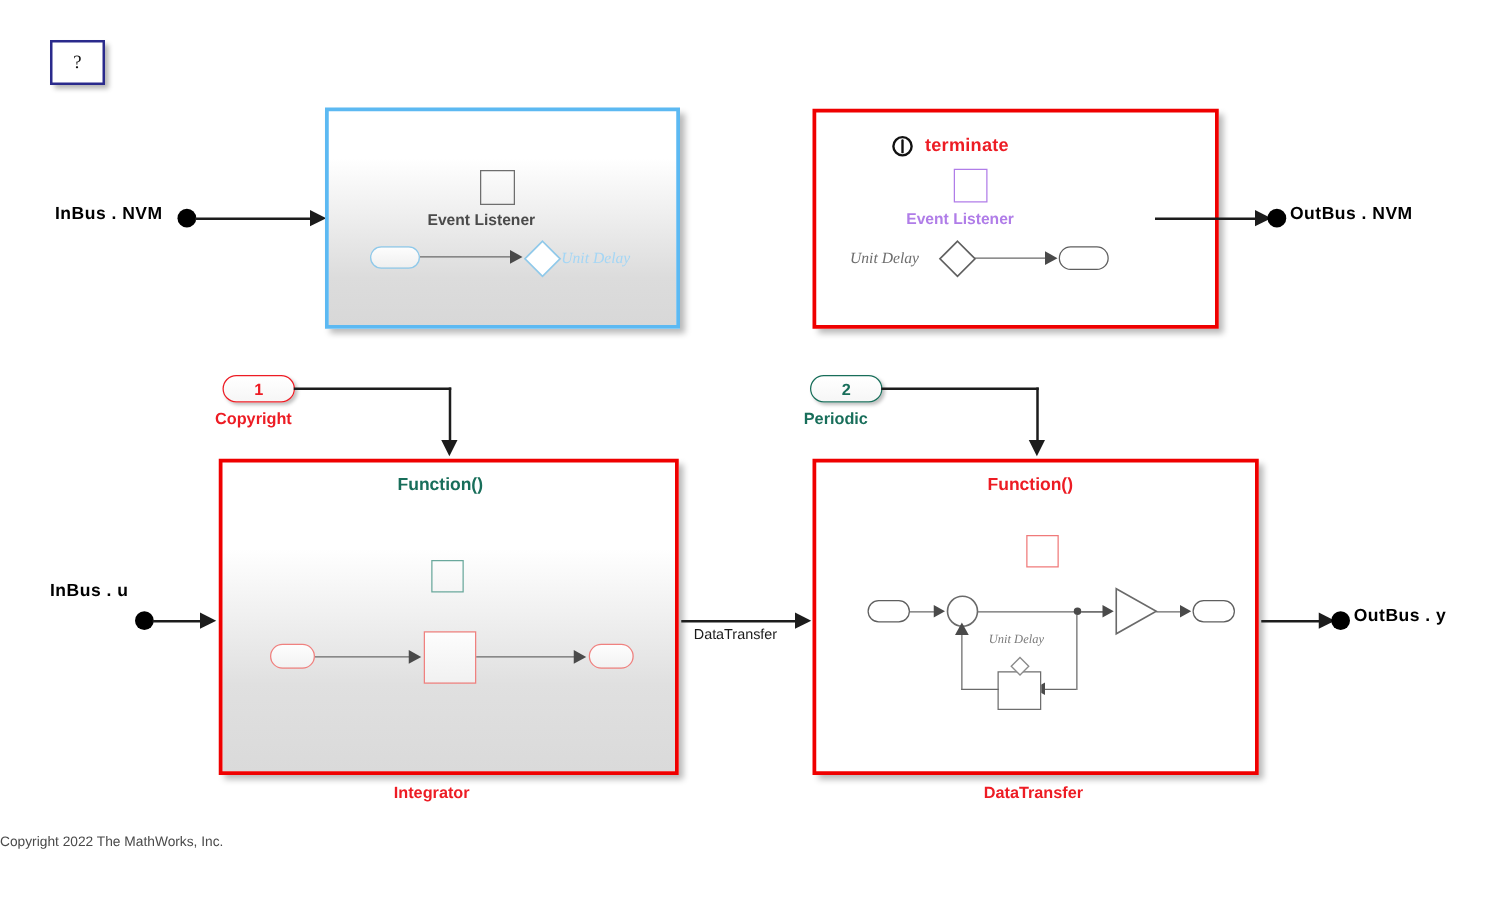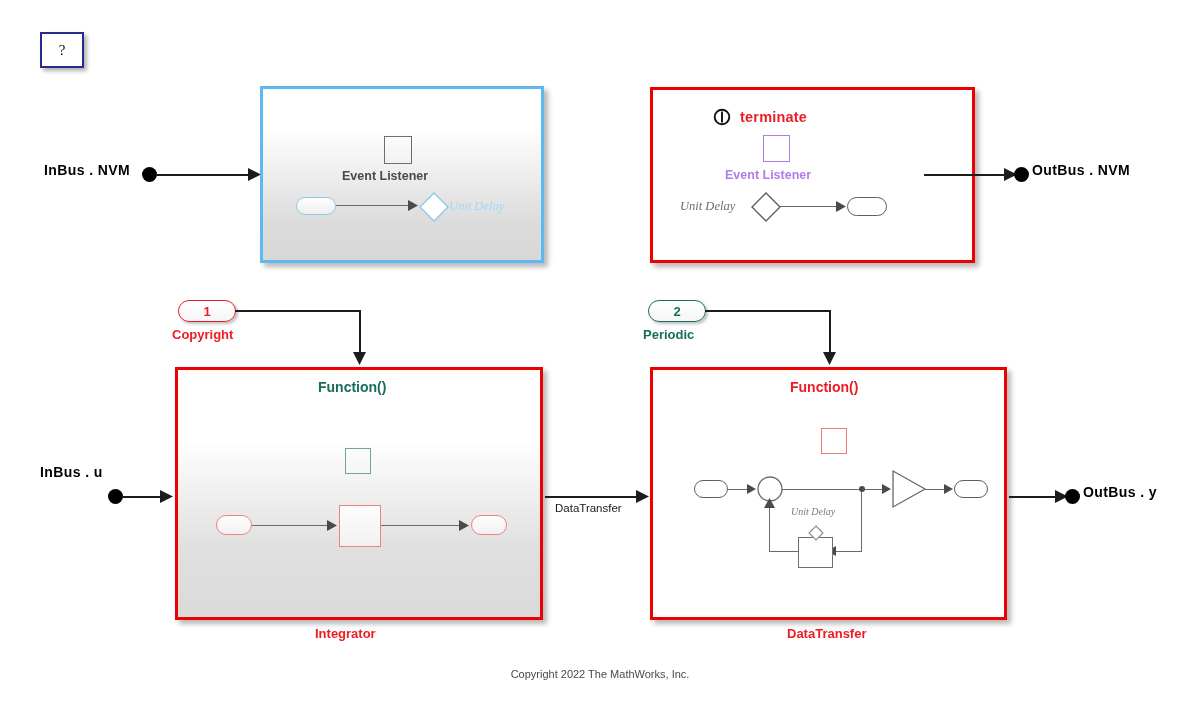--- a/index.html
+++ b/index.html
@@ -72,21 +72,21 @@
   .ud-blue{color:#a4d6f5;}
   .ud-gray{color:#6d6d6d;}
   .ud-small{font-size:10px;color:#7a7a7a;}
   .port-lbl{
     font-size:14px;font-weight:bold;white-space:nowrap;color:#000;
     letter-spacing:.4px;
   }
   .wire-lbl{font-size:11.5px;color:#1a1a1a;white-space:nowrap;}
   .copyright{
     font-size:11px;color:#4a4a4a;white-space:nowrap;
-    left:0;top:668px;width:1200px;text-align:center;
+    left:0;top:668px;width:1200px;
   }
 
   
   .sq{box-sizing:border-box;background:transparent;}
   .sq-gray{border:1.4px solid #6e6e6e;}
   .sq-purple{border:1.5px solid #b07de8;}
   .sq-teal{border:1.5px solid #6aa89c;}
   .sq-red{border:1.5px solid #f07a7a;}
 
   .rrect{box-sizing:border-box;border-radius:11px;}

